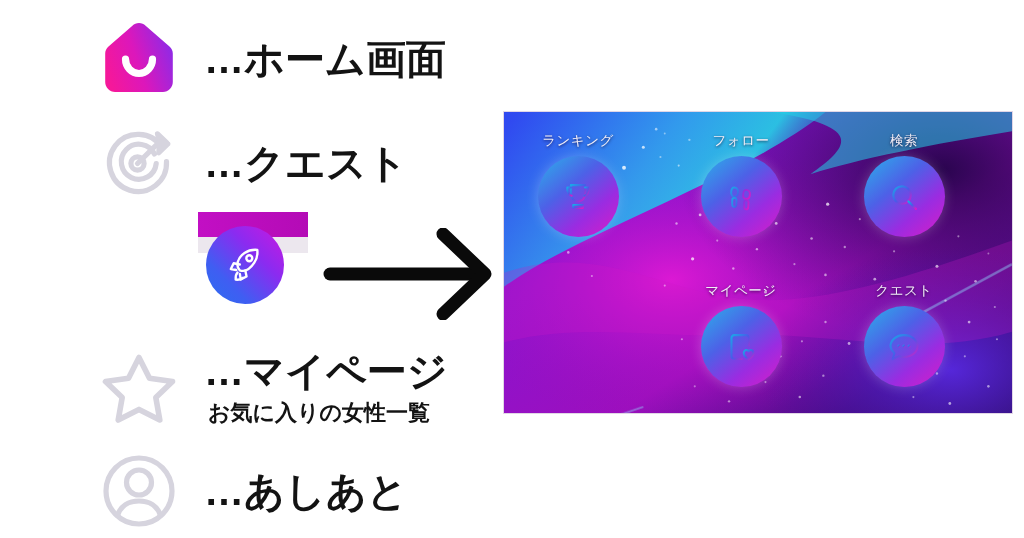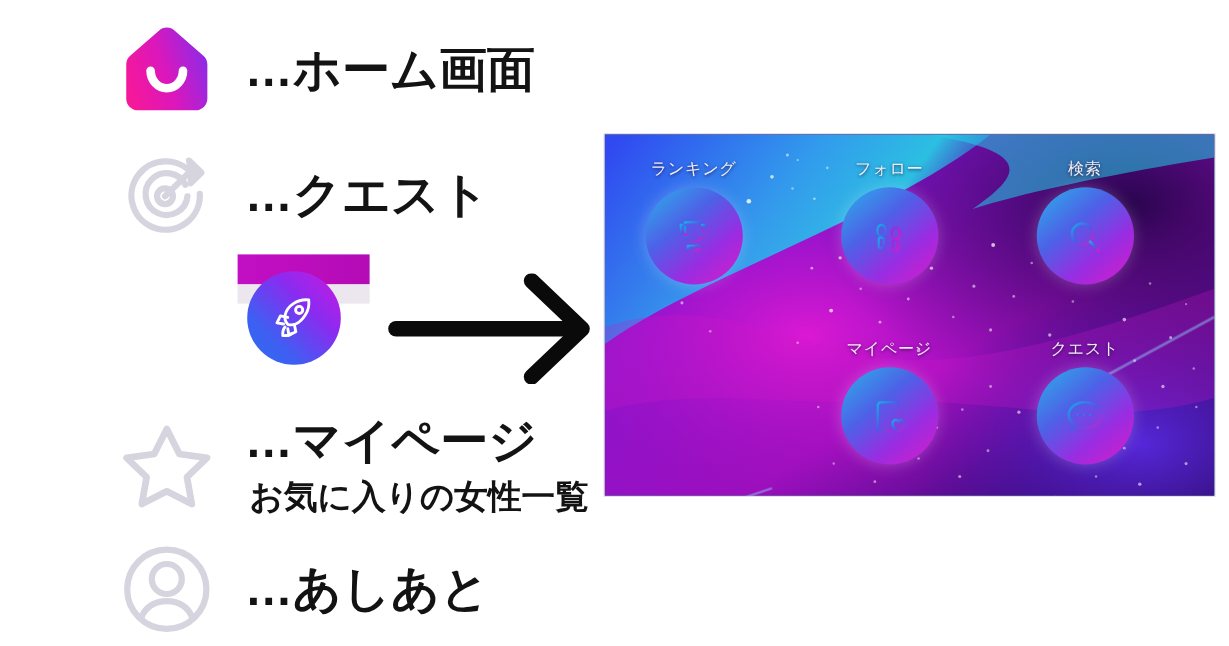--- a/index.html
+++ b/index.html
@@ -13,21 +13,21 @@
 
   
   .legend-row{ position:absolute; display:flex; align-items:center; }
   .legend-icon{ position:relative; flex:0 0 auto; }
   .legend-text{ display:flex; flex-direction:column; }
   .legend-label{
     font-size:40px; font-weight:700; color:#131313;
     letter-spacing:0px; line-height:1.0; white-space:nowrap;
   }
   .legend-sub{
-    font-size:28px; font-weight:700; color:#131313;
+    font-size:22px; font-weight:700; color:#131313;
     line-height:1.25; white-space:nowrap; margin-top:8px; margin-left:4px;
   }
 
   .row-home  { left:96px;  top:16px; }
   .row-quest { left:96px;  top:120px; }
   .row-follow{ left:96px;  top:346px; }
   .row-mypage{ left:96px;  top:448px; }
 
   
   .ico-box{ width:86px; height:86px; display:block; margin-right:22px; }

